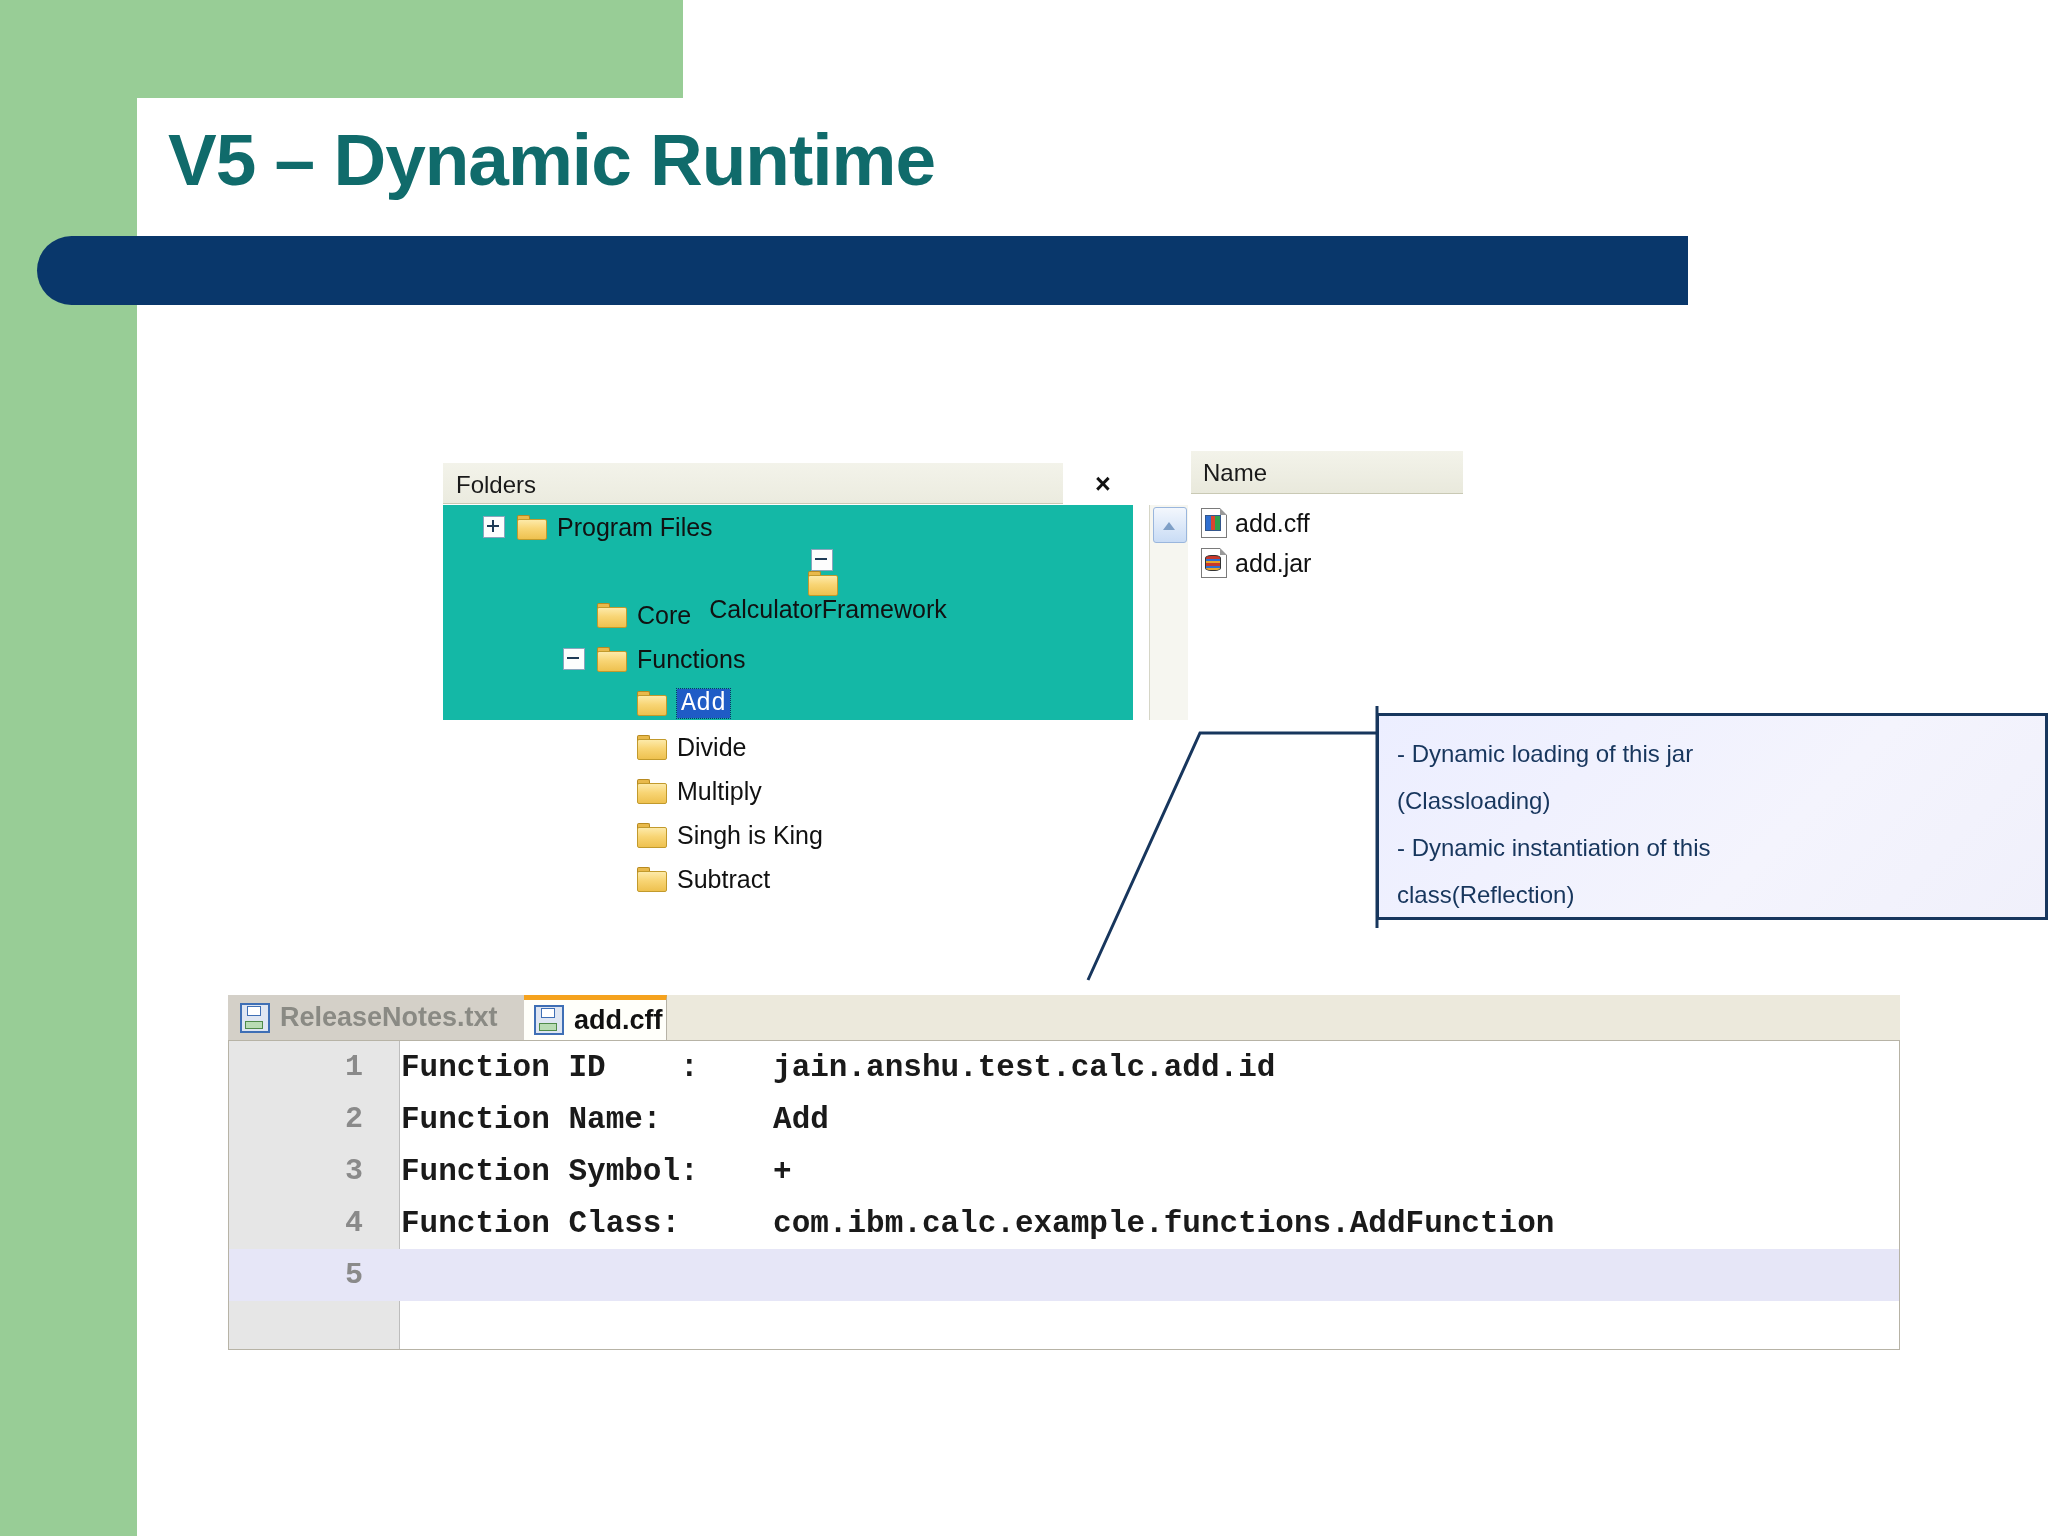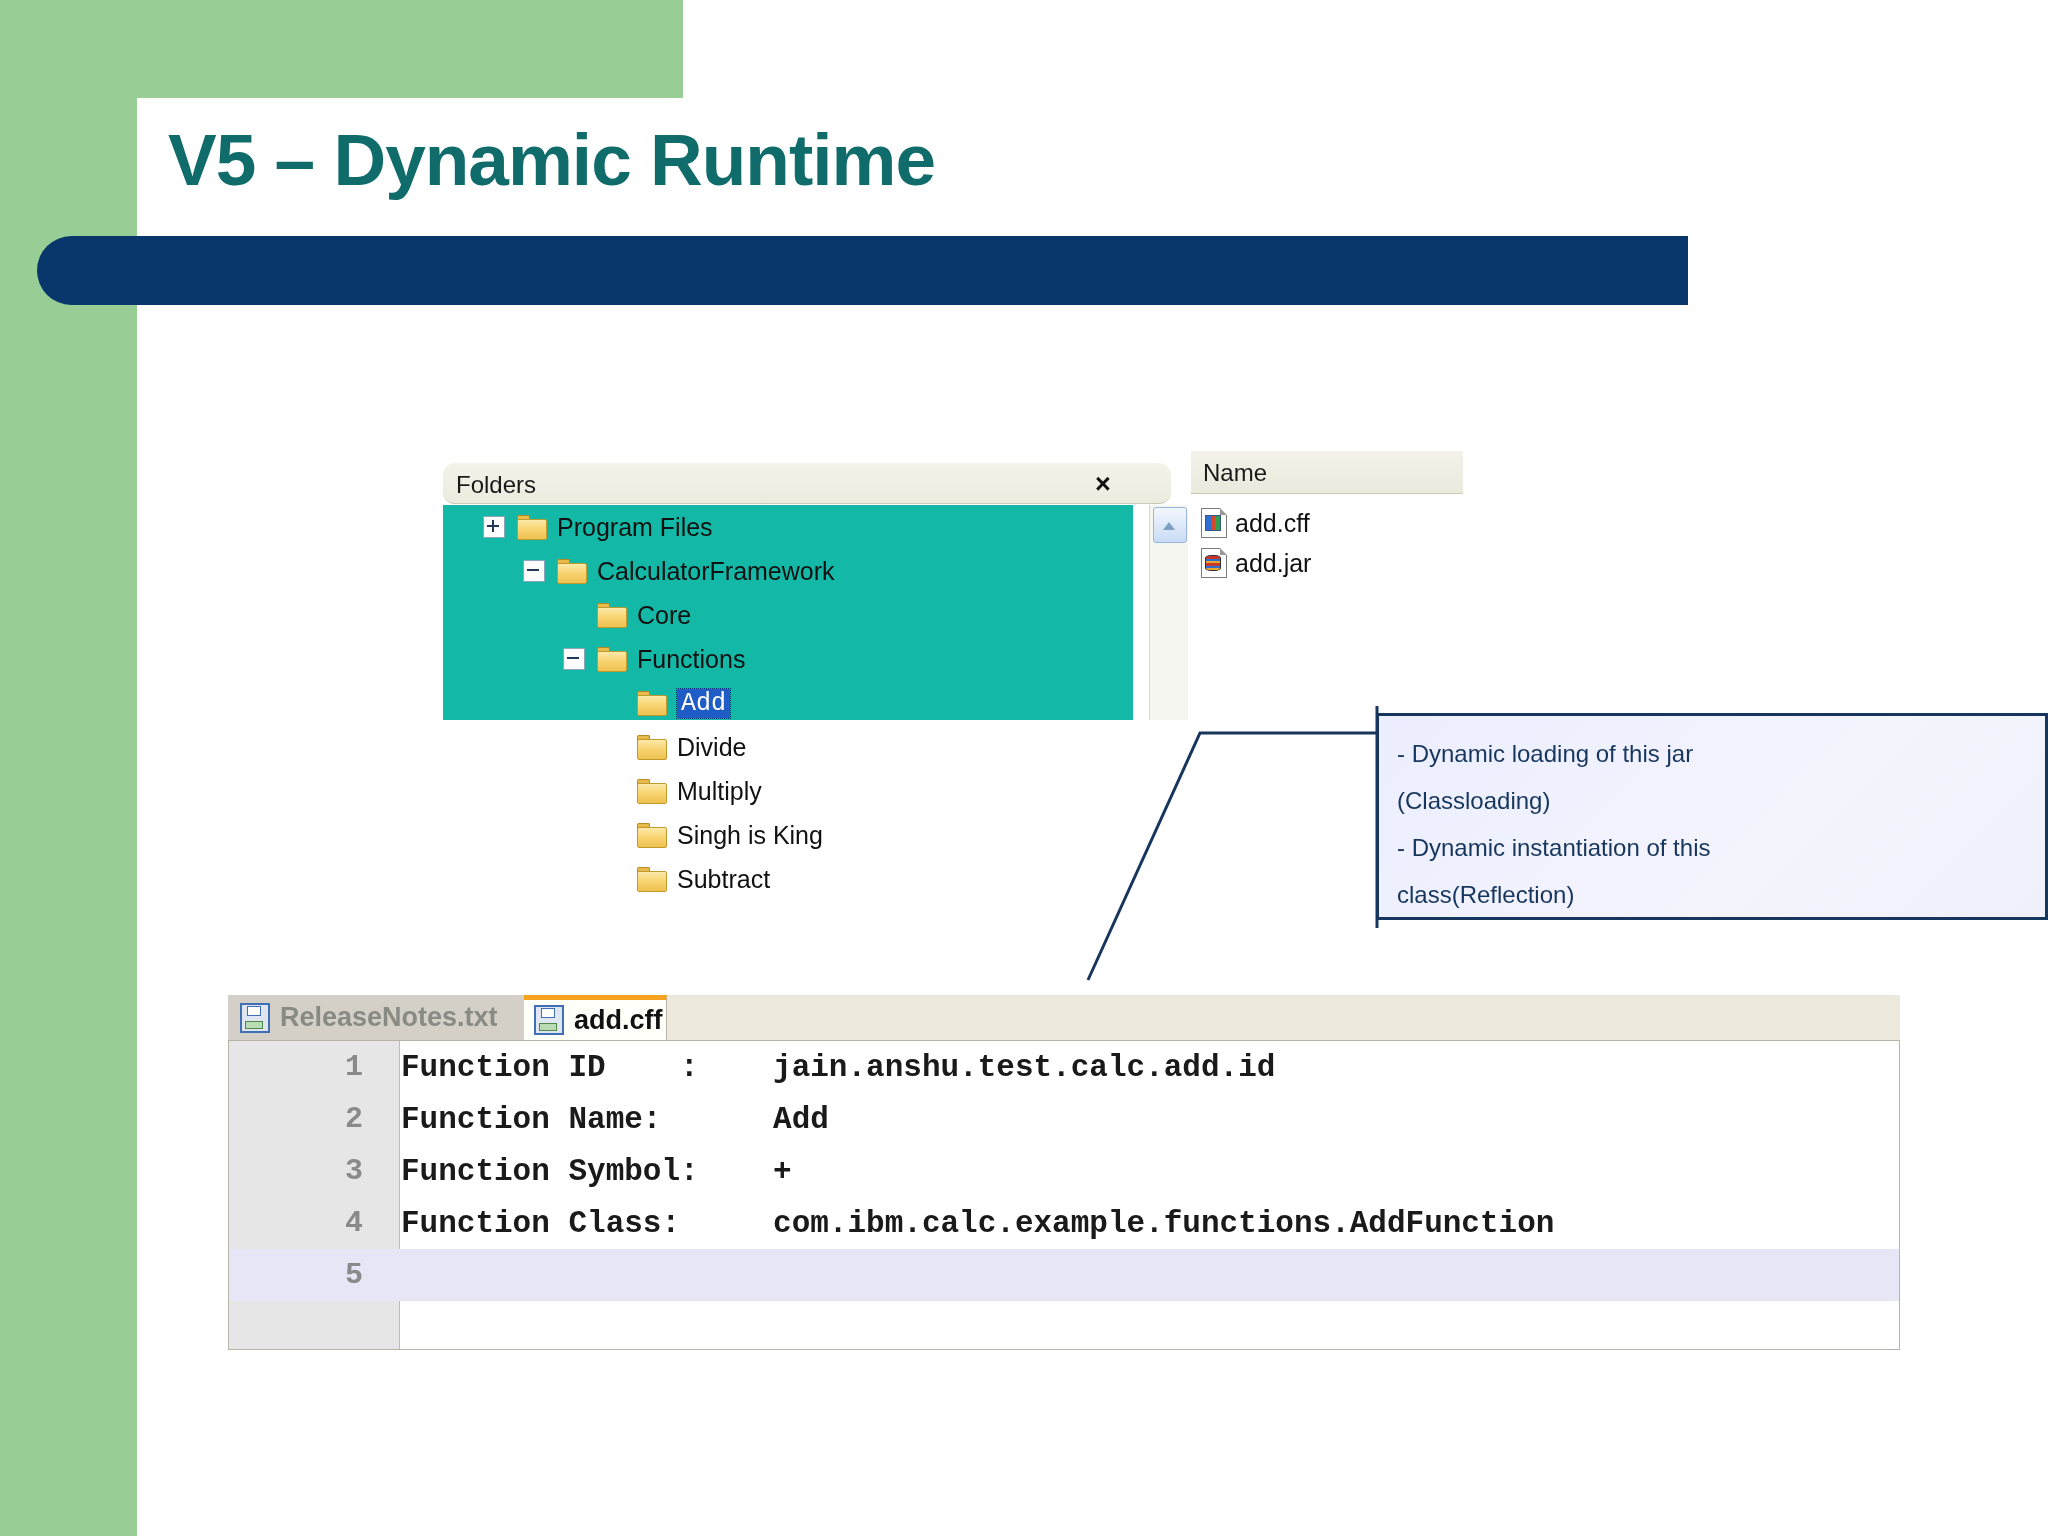--- a/index.html
+++ b/index.html
@@ -24,22 +24,22 @@
     position:absolute;left:168px;top:118px;
     font-size:73px;font-weight:bold;color:#106b6b;
     letter-spacing:-1px;white-space:nowrap;
     font-family:"Liberation Sans", sans-serif;
   }
 
   
   .explorer{position:absolute;left:443px;top:463px;width:990px;height:257px;}
 
   .ex-left{position:absolute;left:0;top:0;width:710px;height:257px;background:#ffffff;}
-  .folders-header{position:absolute;left:0;top:0;width:728px;height:40px;
-    background:linear-gradient(#f3f3ea,#ebebdf);border-bottom:1px solid #c9c9b4;border-radius:12px;}
+  .folders-header{position:absolute;left:0;top:0;width:620px;height:40px;
+    background:linear-gradient(#f3f3ea,#ebebdf);border-bottom:1px solid #c9c9b4;}
   .folders-title{position:absolute;left:13px;top:8px;font-size:24px;color:#1a1a1a;}
   .close-x{position:absolute;left:1095px;top:471px;font-size:27px;color:#111;font-weight:bold;
     font-family:"Liberation Sans", sans-serif;line-height:1;}
 
   .tree{position:absolute;left:0;top:42px;width:690px;height:215px;background:#14b8a6;}
   .tree-row{position:relative;height:44px;display:flex;align-items:center;}
   .expander{width:20px;height:20px;border:1px solid #8ba5bd;background:#fdfdfd;
     position:relative;margin-right:12px;flex:none;}
   .expander:before{content:"";position:absolute;left:3px;top:8px;width:12px;height:2px;background:#1f3b57;}
   .expander.plus:after{content:"";position:absolute;left:8px;top:3px;width:2px;height:12px;background:#1f3b57;}
@@ -138,21 +138,21 @@
       </div>
       <div class="tree" id="tree">
           <div class="tree-row" style="padding-left: 40px;">
             <span class="expander plus"></span>
             <span class="folder-ico">
               <span class="tab"></span>
               <span class="body"></span>
             </span>
             <span class="tree-label">Program Files</span>
           </div>
-          <div class="tree-row" style="padding-left: 80px;">
+          <div class="tree-row" style="padding-left: 80px; flex-direction: column;">
             <span class="expander"></span>
             <span class="folder-ico">
               <span class="tab"></span>
               <span class="body"></span>
             </span>
             <span class="tree-label">CalculatorFramework</span>
           </div>
           <div class="tree-row" style="padding-left: 120px;">
             <span class="expander hidden"></span>
             <span class="folder-ico">

